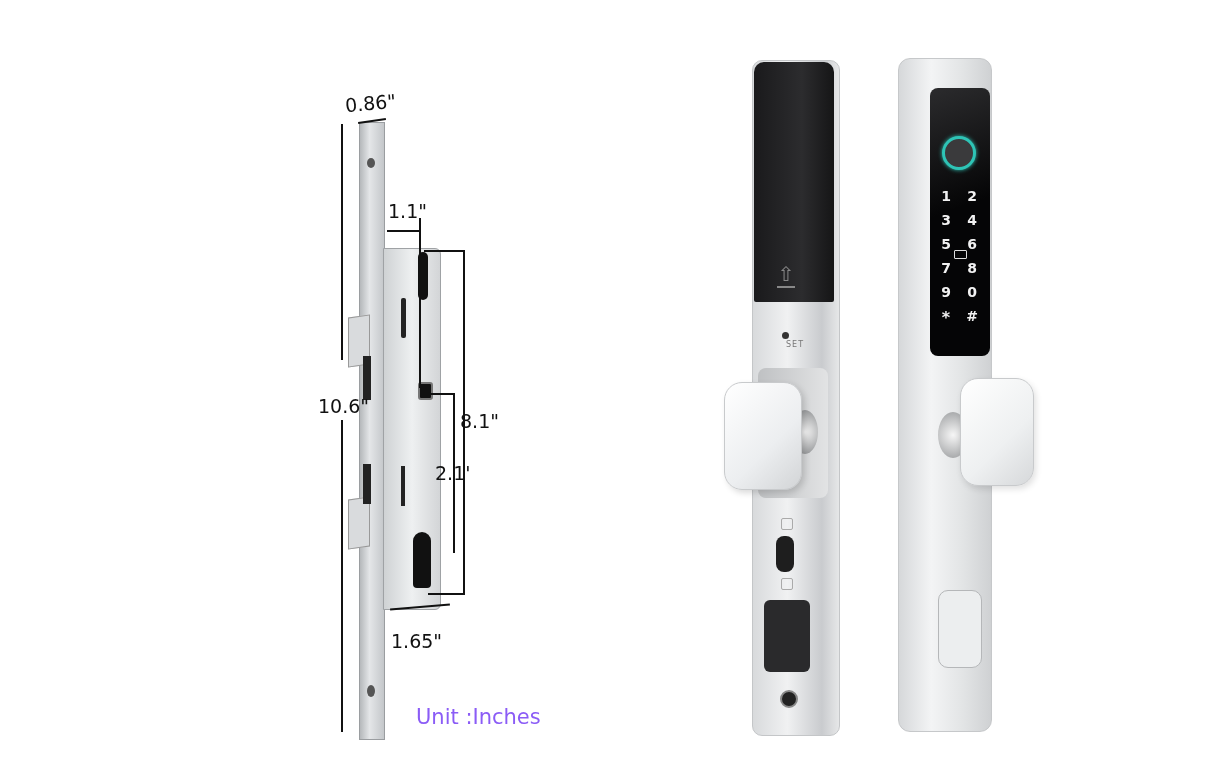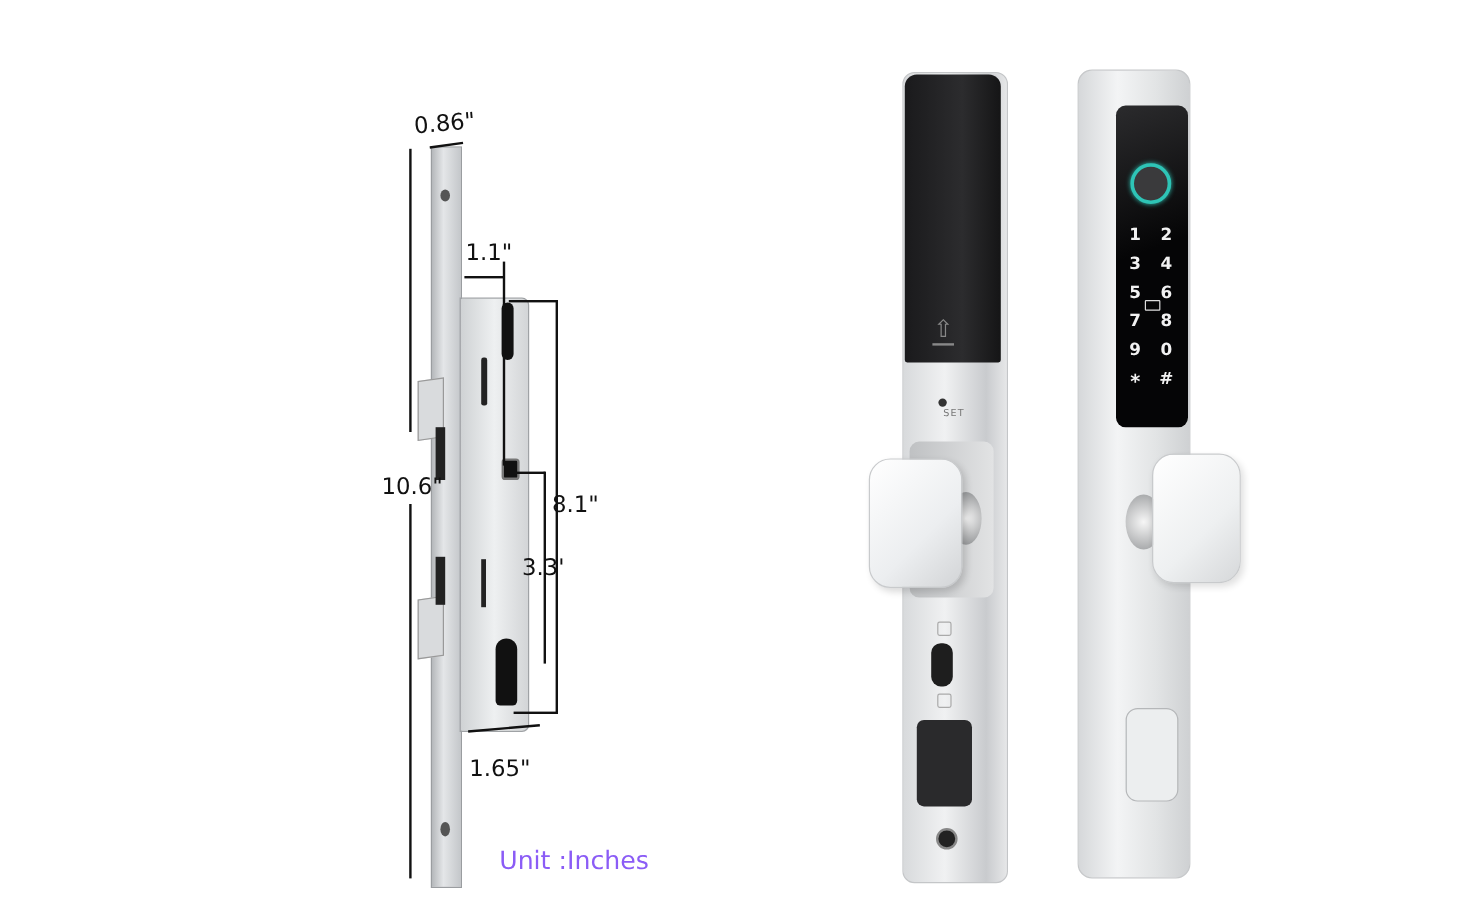--- a/index.html
+++ b/index.html
@@ -42,21 +42,21 @@
   <div class="line" style="left:163px;top:170px;width:2px;height:344px;"></div>
   <div class="line" style="left:128px;top:513px;width:37px;height:2px;"></div>
   <div class="line" style="left:130px;top:313px;width:24px;height:2px;"></div>
   <div class="line" style="left:153px;top:313px;width:2px;height:160px;"></div>
   <div class="line" style="left:90px;top:526px;width:60px;height:2px;transform:rotate(-5deg);"></div>
 
   <div class="dim-label" style="left:45px;top:12px;transform:rotate(-5deg);">0.86"</div>
   <div class="dim-label" style="left:88px;top:120px;">1.1"</div>
   <div class="dim-label" style="left:18px;top:315px;">10.6"</div>
   <div class="dim-label" style="left:160px;top:330px;">8.1"</div>
-  <div class="dim-label" style="left:135px;top:382px;">3.3'</div>
+  <div class="dim-label" style="left:135px;top:382px;">2.1'</div>
   <div class="dim-label" style="left:91px;top:550px;">1.65"</div>
 </div>
 <div class="unit" style="left:416px;top:705px;">Unit :Inches</div>
 
 <div class="abs" style="left:752px;top:60px;width:90px;height:676px;">
   <div class="abs" style="left:0;top:0;width:86px;height:674px;background:linear-gradient(90deg,#d8dadc,#f0f1f2 40%,#c9cbce 80%,#e6e7e8);border-radius:10px;border:1px solid #c4c6c8;"></div>
   <div class="abs" style="left:2px;top:2px;width:80px;height:240px;background:linear-gradient(90deg,#1a1a1c,#2c2c2e 60%,#151516);border-radius:10px 10px 2px 2px;"></div>
   <div class="abs" style="left:24px;top:204px;width:20px;height:30px;color:#888;font-size:20px;line-height:20px;text-align:center;">⇧<div style="width:18px;height:2px;background:#888;margin:2px auto 0;"></div></div>
   <div class="abs" style="left:30px;top:272px;width:7px;height:7px;background:#333;border-radius:50%;"></div>
   <div class="abs" style="left:22px;top:280px;font-size:8px;color:#777;letter-spacing:1px;margin-left:12px;">SET</div>

